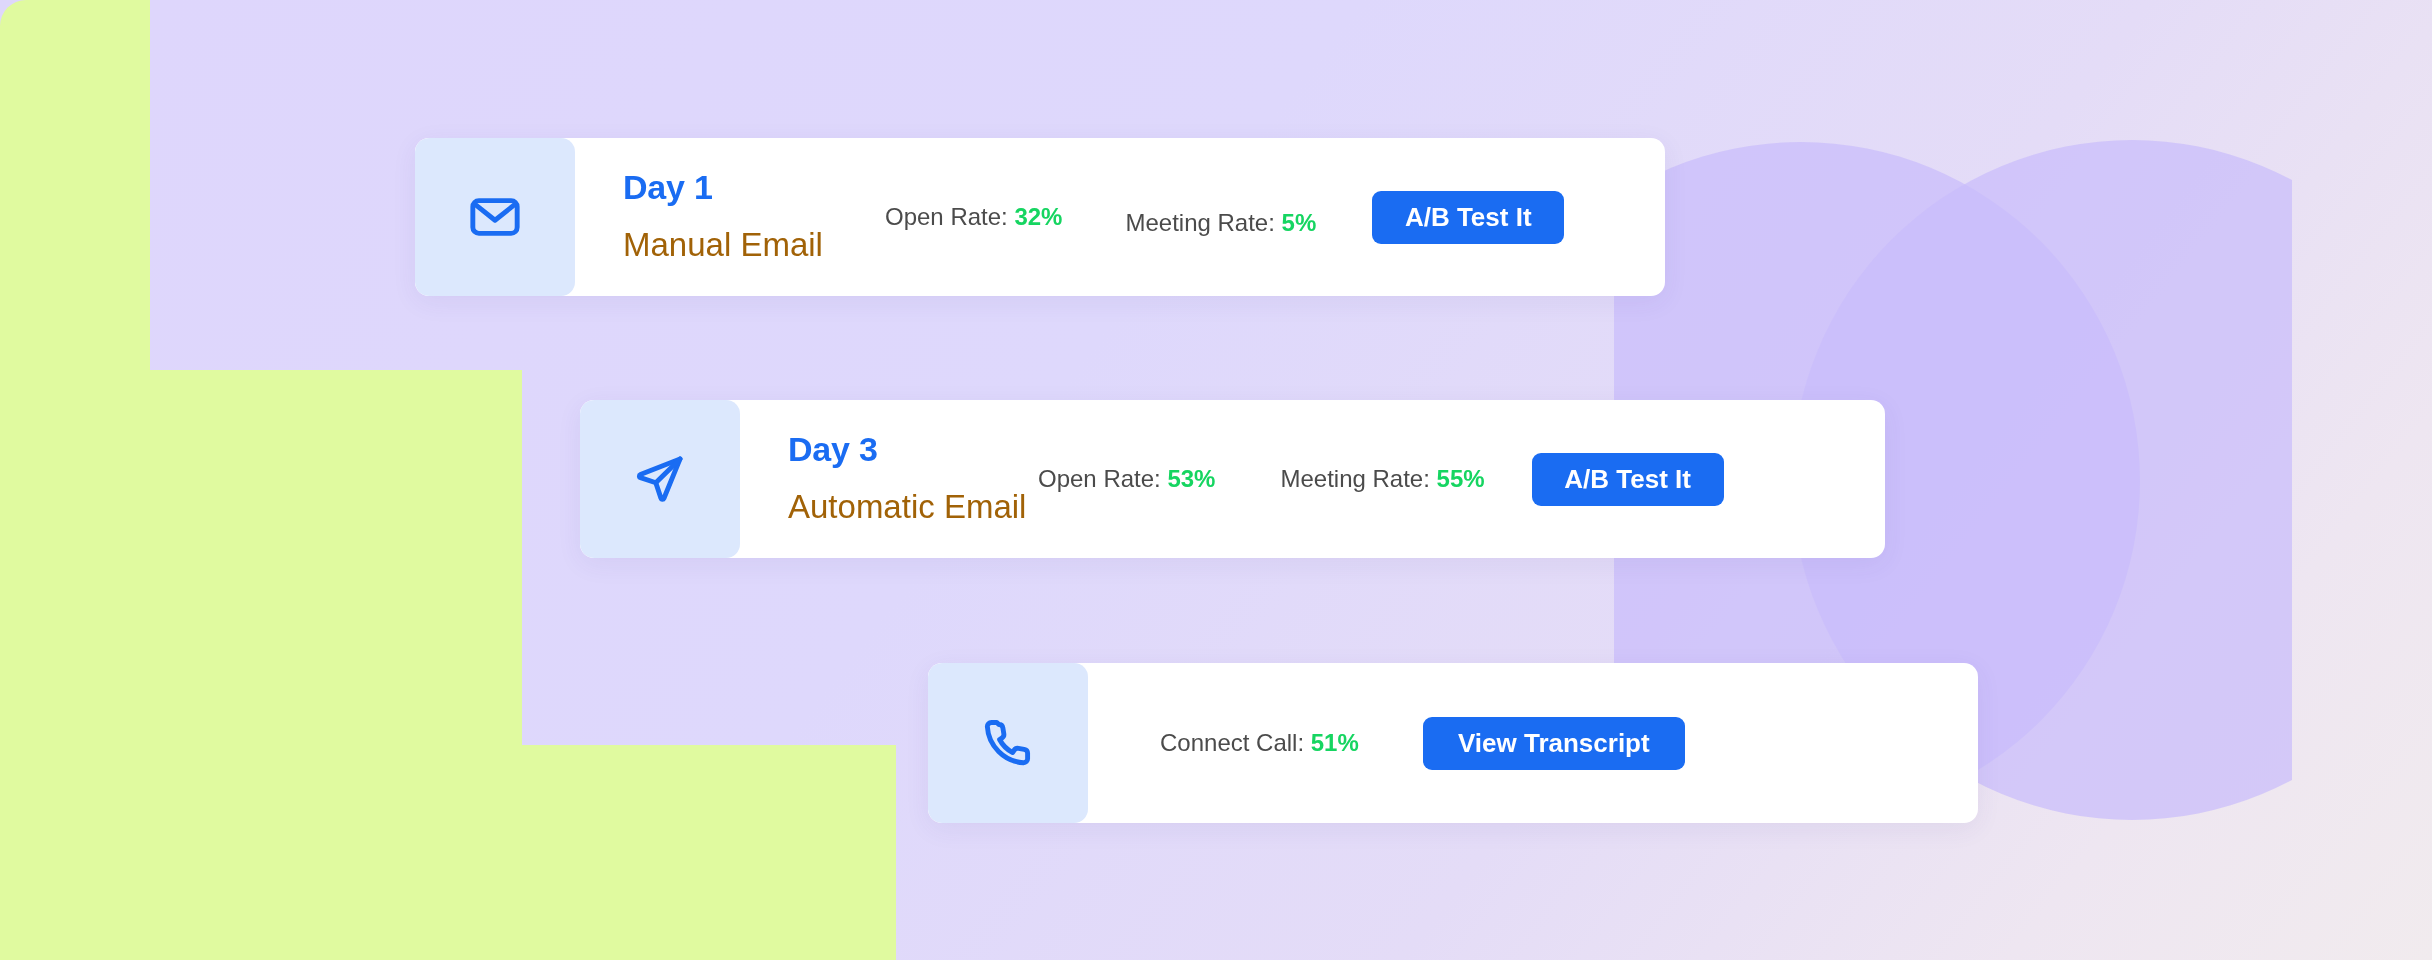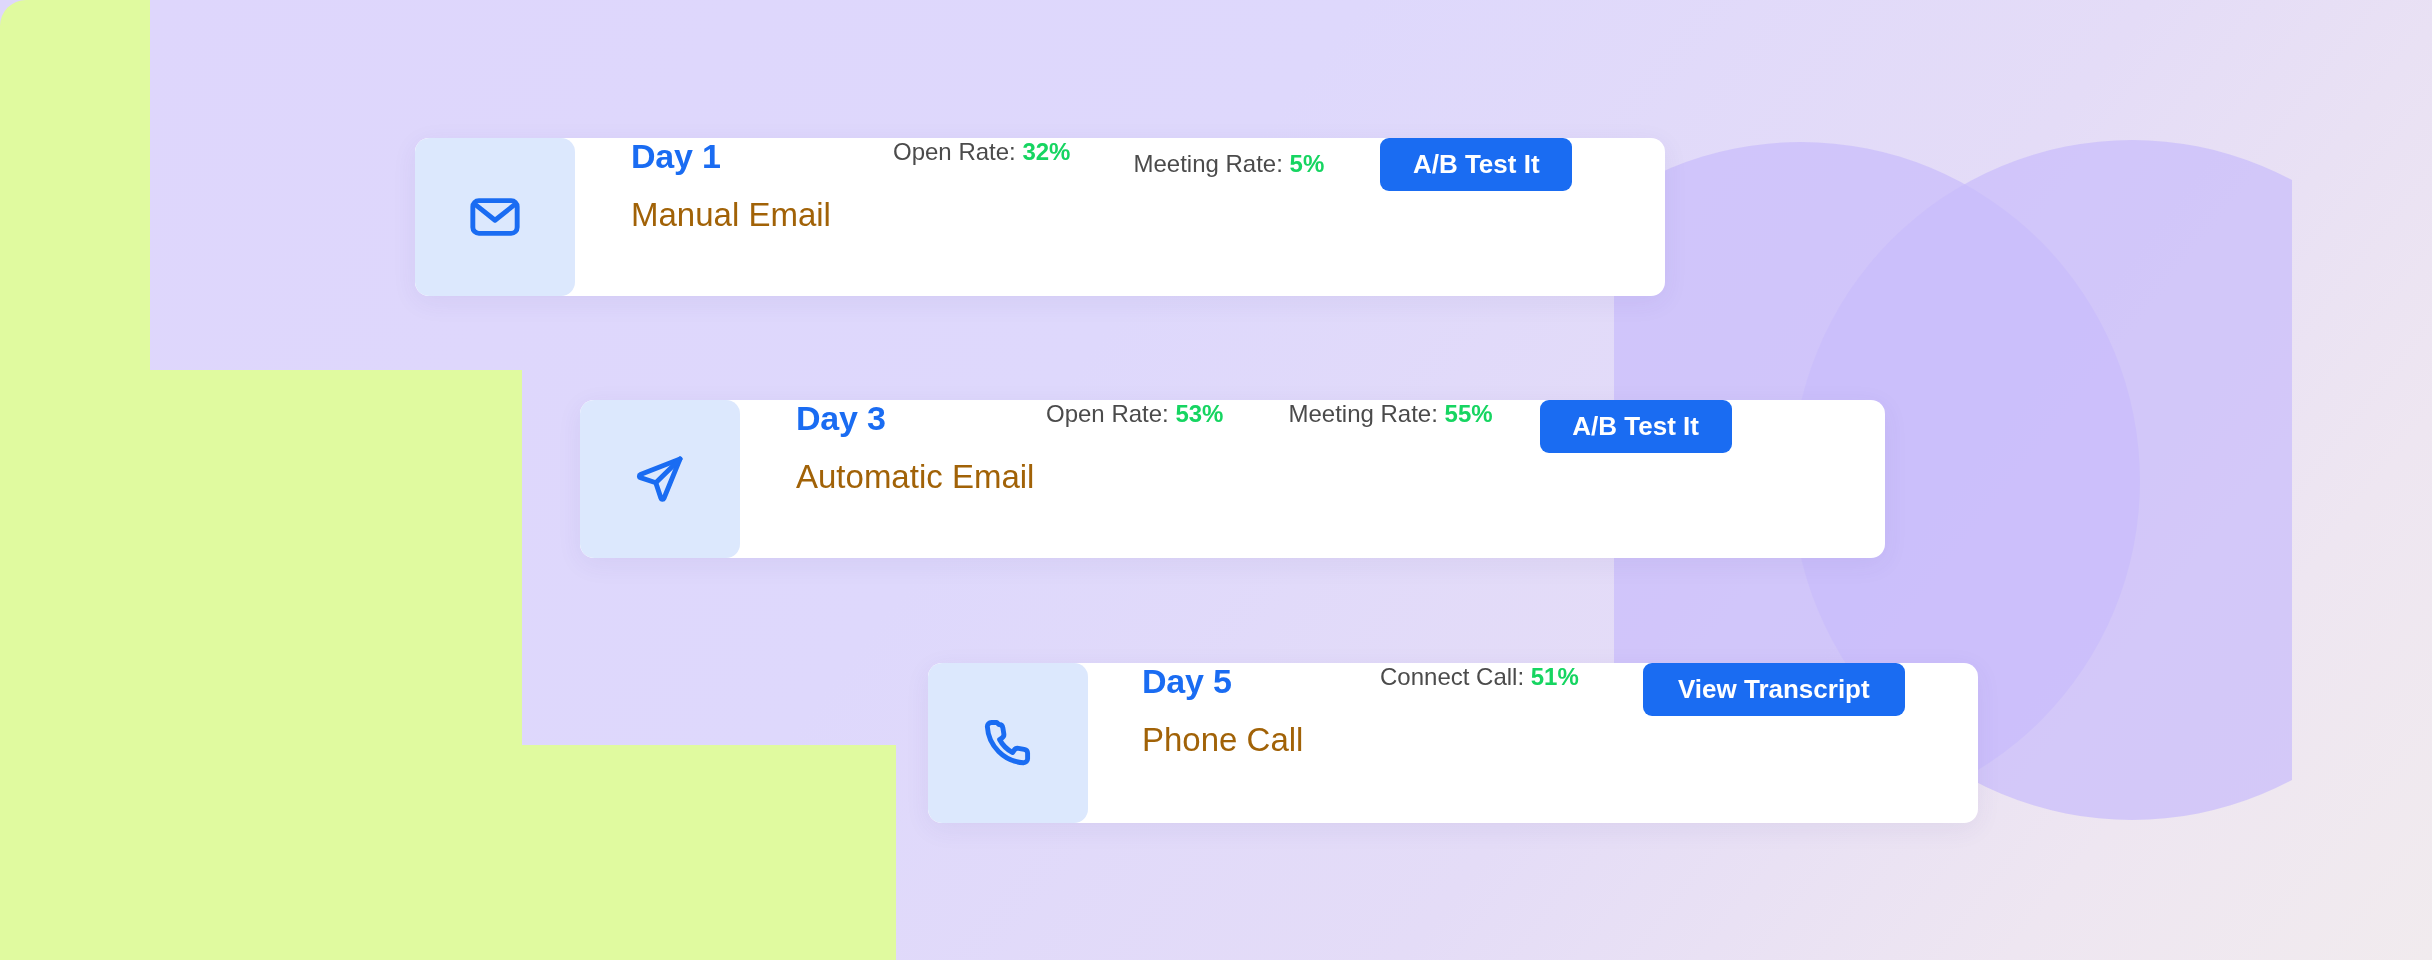--- a/index.html
+++ b/index.html
@@ -106,23 +106,23 @@
 
   .icon-panel svg {
     width: 56px;
     height: 56px;
     display: block;
   }
 
   .card-body {
     flex: 1 1 auto;
     display: flex;
-    align-items: flex-start;
+    align-items: center;
     position: relative;
-    padding: 0 0 0 12px;
+    padding: 0 0 0 4px;
   }
 
   .day-block {
     display: flex;
     flex-direction: column;
     justify-content: center;
   }
   .card-1 .day-block { margin-left: 44px; width: 170px; }
   .card-2 .day-block { margin-left: 44px; width: 190px; }
   .card-3 .day-block { margin-left: 42px; width: 170px; }
@@ -245,24 +245,20 @@
 
   <div class="card card-3">
     <div class="icon-panel">
       <span>
         <svg viewBox="0 0 24 24" fill="none" stroke="#1a6cf2" stroke-width="2.1" stroke-linecap="round" stroke-linejoin="round">
           <path d="M7.2 3.2 H4.9 C3.9 3.2 3.1 4.0 3.15 5.0 C3.6 13.2 10.4 20.0 18.6 20.45 C19.6 20.5 20.4 19.7 20.4 18.7 V16.4 C20.4 15.55 19.8 14.85 18.95 14.7 L16.5 14.3 C15.75 14.17 15.0 14.5 14.6 15.15 L14.0 16.1 C11.6 14.85 9.65 12.9 8.4 10.5 L9.35 9.9 C10.0 9.5 10.33 8.75 10.2 8.0 L9.8 5.55 C9.65 4.7 8.95 4.1 8.1 4.1 Z"></path>
         </svg>
       </span>
     </div>
     <div class="card-body">
-      <div class="day-block">
-        <div class="day-title">Day 5</div>
-        <div class="day-sub">Phone Call</div>
-      </div>
       <div class="metric metric-1">
         <span>Connect Call: </span><span class="val">51%</span>
       </div>
       <button class="cta">View Transcript</button>
     </div>
   </div>
 
 </div>
 
 </body></html>

